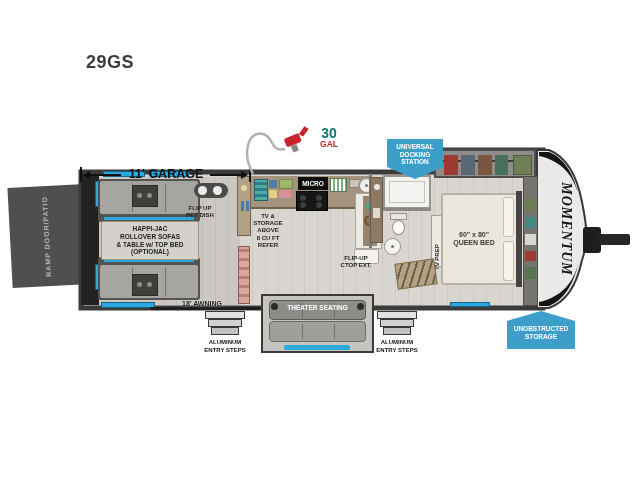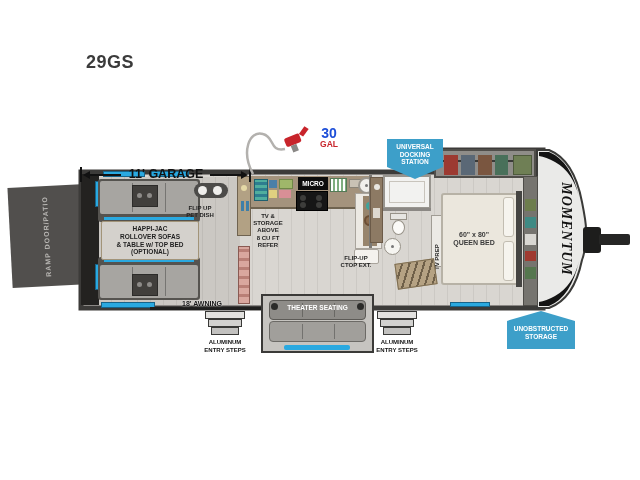--- a/index.html
+++ b/index.html
@@ -195,21 +195,21 @@
 
   <svg class="a" style="left:235px;top:118px;" width="90" height="62">
     <path d="M18,56 C6,34 14,12 28,16 C40,19 34,34 50,31" fill="none" stroke="#b3b1ae" stroke-width="2.5"></path>
     <g transform="translate(52,24) rotate(-22)">
       <rect x="-2" y="-4" width="16" height="9" rx="2" fill="#c8242b"></rect>
       <path d="M14,-3 l8,-5 l3,4 l-8,5 z" fill="#c8242b"></path>
       <rect x="2" y="5" width="6" height="7" fill="#8a8886"></rect>
     </g>
   </svg>
   <div class="a" style="left:312px;top:126px;width:34px;text-align:center;">
-    <div style="font-size:14px;font-weight:bold;color:#1d4ed8;line-height:1;">30</div>
+    <div style="font-size:14px;font-weight:bold;color:#0f766e;line-height:1;">30</div>
     <div style="font-size:8.5px;font-weight:bold;color:#c8242b;line-height:1.1;">GAL</div>
   </div>
 
   <div class="a badge" style="left:387px;top:139px;width:56px;height:40px;clip-path:polygon(0 0,100% 0,100% 70%,50% 100%,0 70%);padding-top:4px;box-sizing:border-box;">
     <div>UNIVERSAL</div>
     <div>DOCKING</div>
     <div>STATION</div>
   </div>
 
   <div class="a" style="left:150px;top:307px;width:118px;height:3px;background:#1f1f1e;"></div>

